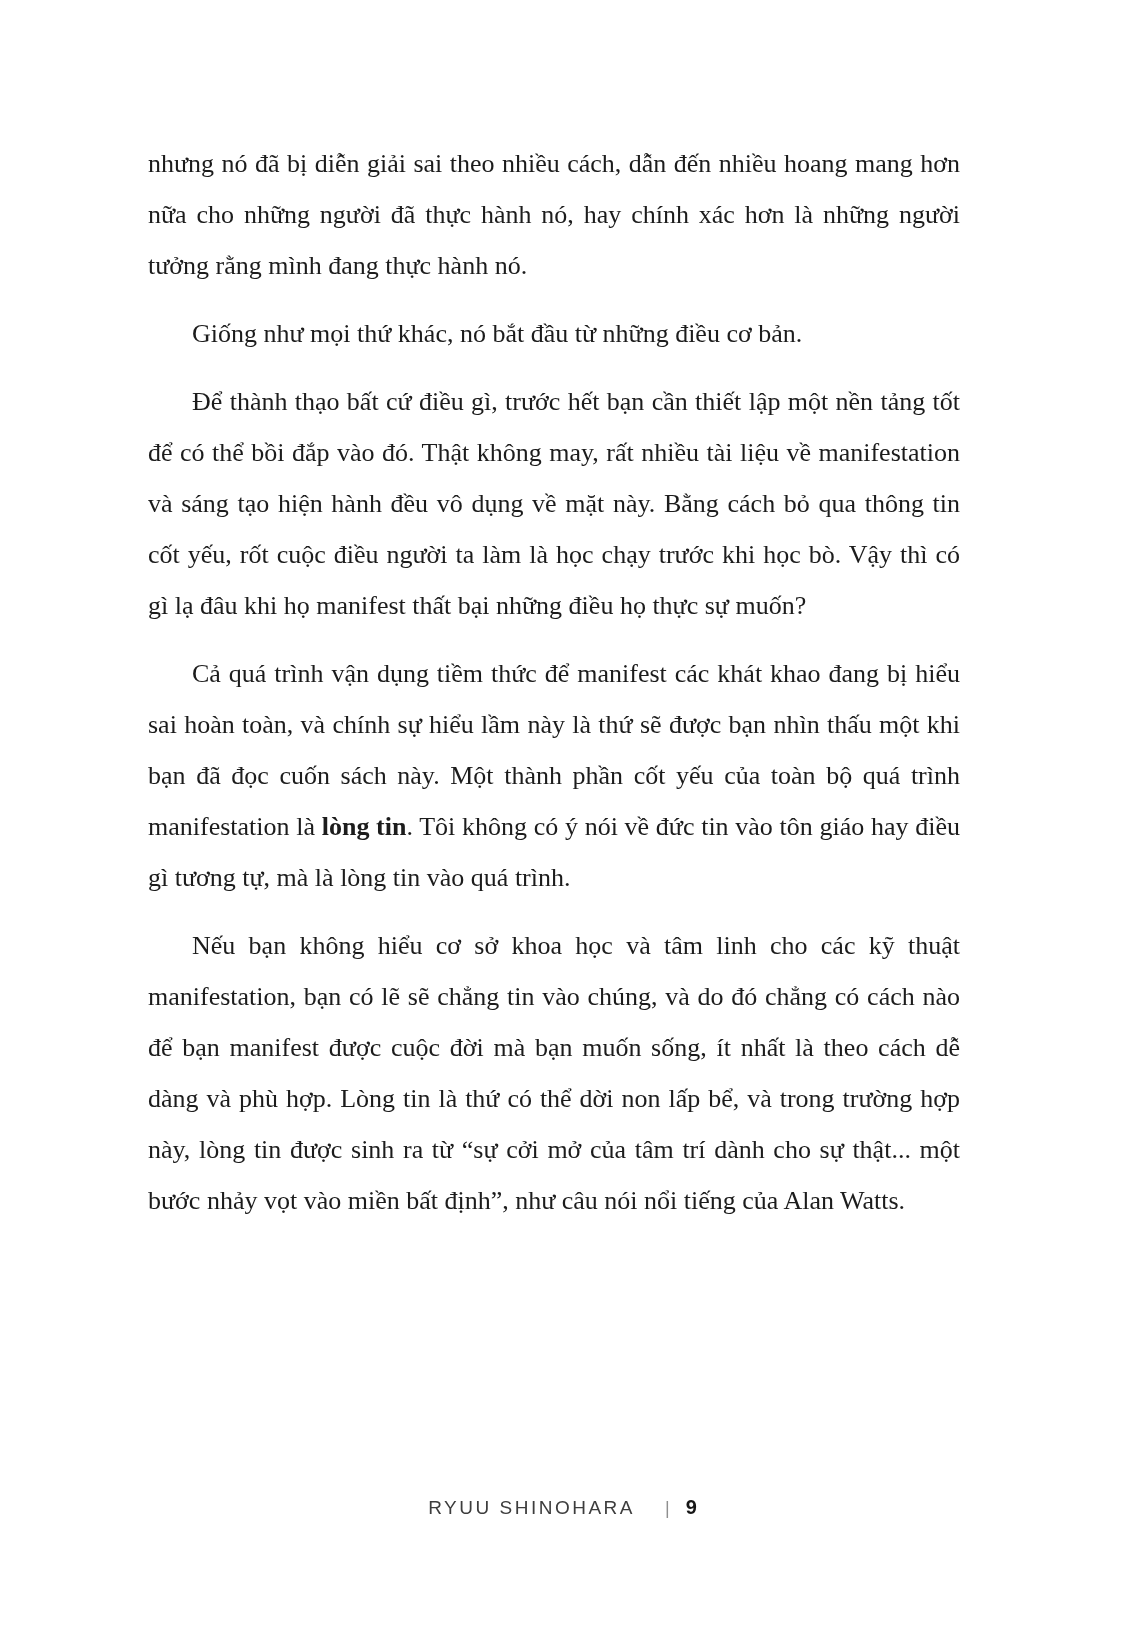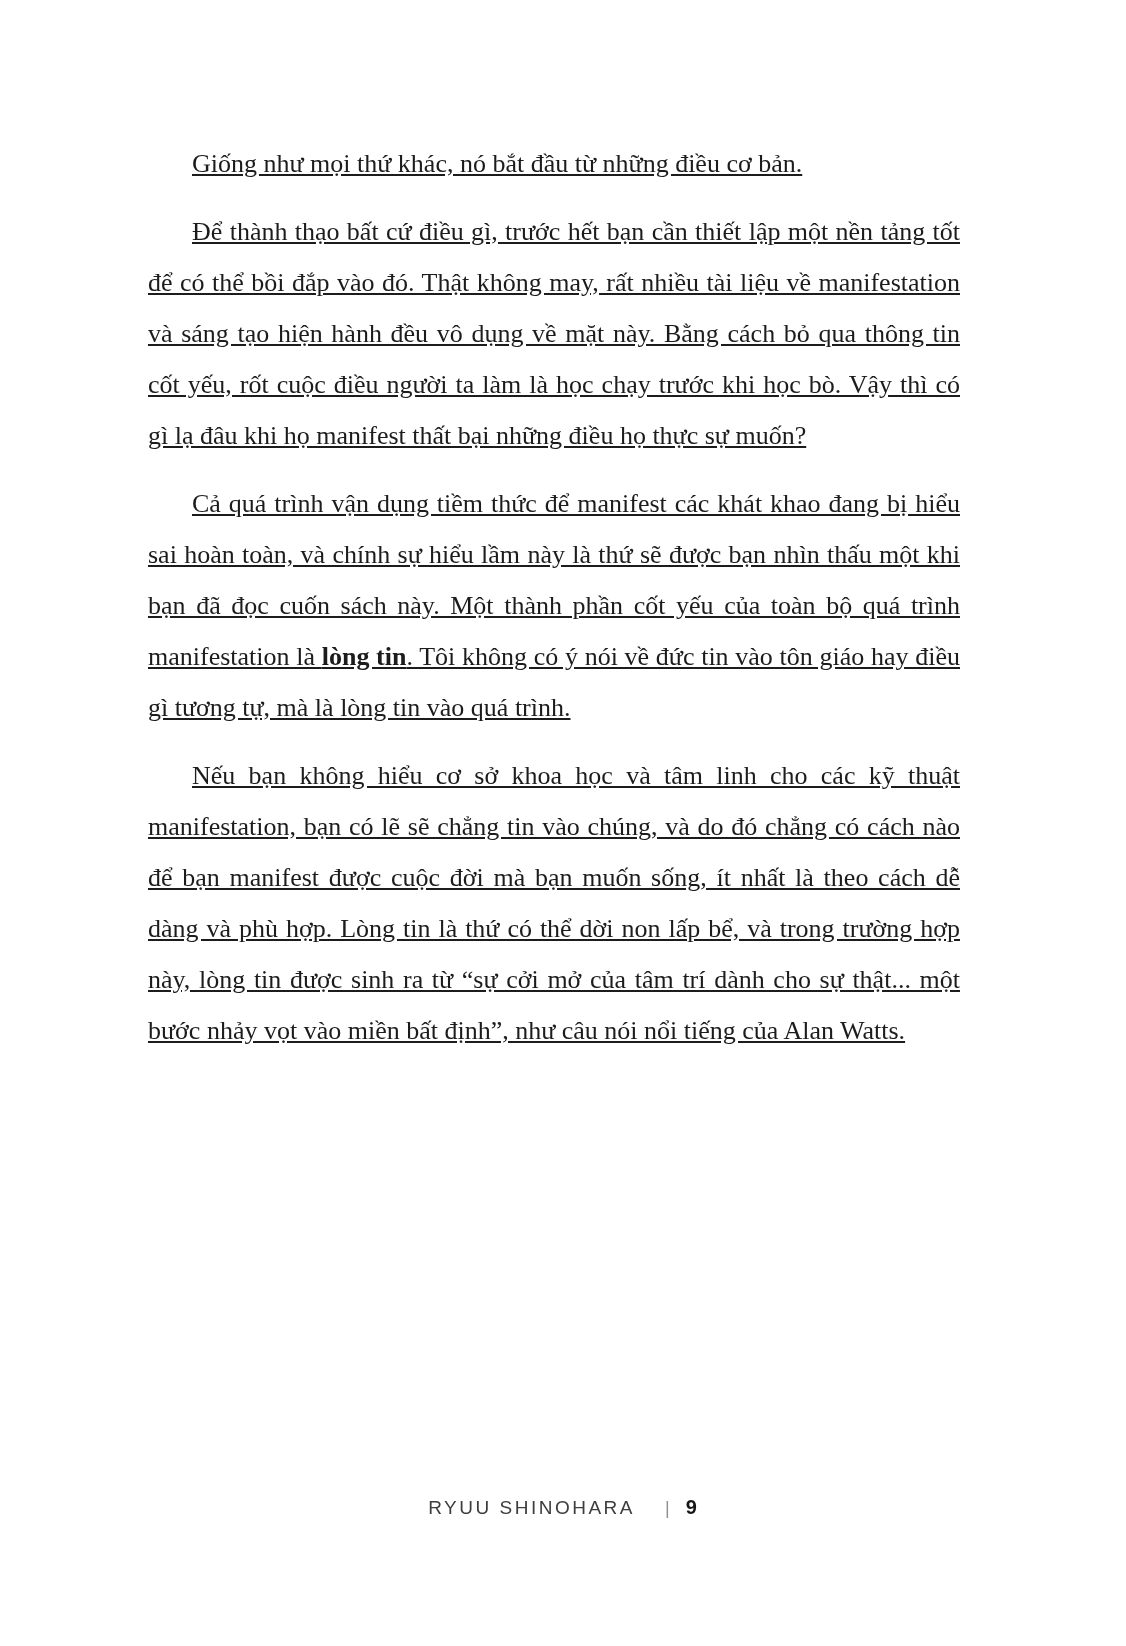--- a/index.html
+++ b/index.html
@@ -17,21 +17,21 @@
     width: 812px;
   }
   .para {
     font-family: "Liberation Serif", "DejaVu Serif", serif;
     font-size: 26px;
     line-height: 51px;
     text-align: justify;
     color: #1c1c1c;
     margin: 0 0 17px 0;
   }
-  .para.indent { text-indent: 44px; text-decoration: underline; }
+  .para.indent { text-indent: 44px; }
   .para .bold { font-weight: 700; }
   .page-footer {
     position: absolute;
     top: 1496px;
     left: 0;
     width: 100%;
     display: flex;
     justify-content: center;
     align-items: baseline;
     font-family: Liberation Sans, sans-serif;
@@ -51,20 +51,21 @@
     font-size: 20px;
     font-weight: 700;
     color: #161616;
     letter-spacing: 1px;
   }
 </style>
 </head>
 <body>
 
 <main class="text-block">
+    <p class="para"><span>nhưng nó đã bị diễn giải sai theo nhiều cách, dẫn đến nhiều hoang mang hơn nữa cho những người đã thực hành nó, hay chính xác hơn là những người tưởng rằng mình đang thực hành nó.</span></p>
     <p class="para indent"><span>Giống như mọi thứ khác, nó bắt đầu từ những điều cơ bản.</span></p>
     <p class="para indent"><span>Để thành thạo bất cứ điều gì, trước hết bạn cần thiết lập một nền tảng tốt để có thể bồi đắp vào đó. Thật không may, rất nhiều tài liệu về manifestation và sáng tạo hiện hành đều vô dụng về mặt này. Bằng cách bỏ qua thông tin cốt yếu, rốt cuộc điều người ta làm là học chạy trước khi học bò. Vậy thì có gì lạ đâu khi họ manifest thất bại những điều họ thực sự muốn?</span></p>
     <p class="para indent"><span>Cả quá trình vận dụng tiềm thức để manifest các khát khao đang bị hiểu sai hoàn toàn, và chính sự hiểu lầm này là thứ sẽ được bạn nhìn thấu một khi bạn đã đọc cuốn sách này. Một thành phần cốt yếu của toàn bộ quá trình manifestation là </span><span class="bold">lòng tin</span><span>. Tôi không có ý nói về đức tin vào tôn giáo hay điều gì tương tự, mà là lòng tin vào quá trình.</span></p>
     <p class="para indent"><span>Nếu bạn không hiểu cơ sở khoa học và tâm linh cho các kỹ thuật manifestation, bạn có lẽ sẽ chẳng tin vào chúng, và do đó chẳng có cách nào để bạn manifest được cuộc đời mà bạn muốn sống, ít nhất là theo cách dễ dàng và phù hợp. Lòng tin là thứ có thể dời non lấp bể, và trong trường hợp này, lòng tin được sinh ra từ “sự cởi mở của tâm trí dành cho sự thật... một bước nhảy vọt vào miền bất định”, như câu nói nổi tiếng của Alan Watts.</span></p>
   </main>
 
 <footer class="page-footer">
   <span class="footer-author">RYUU SHINOHARA</span>
   <span class="footer-sep">|</span>
   <span class="footer-pagenum">9</span>

